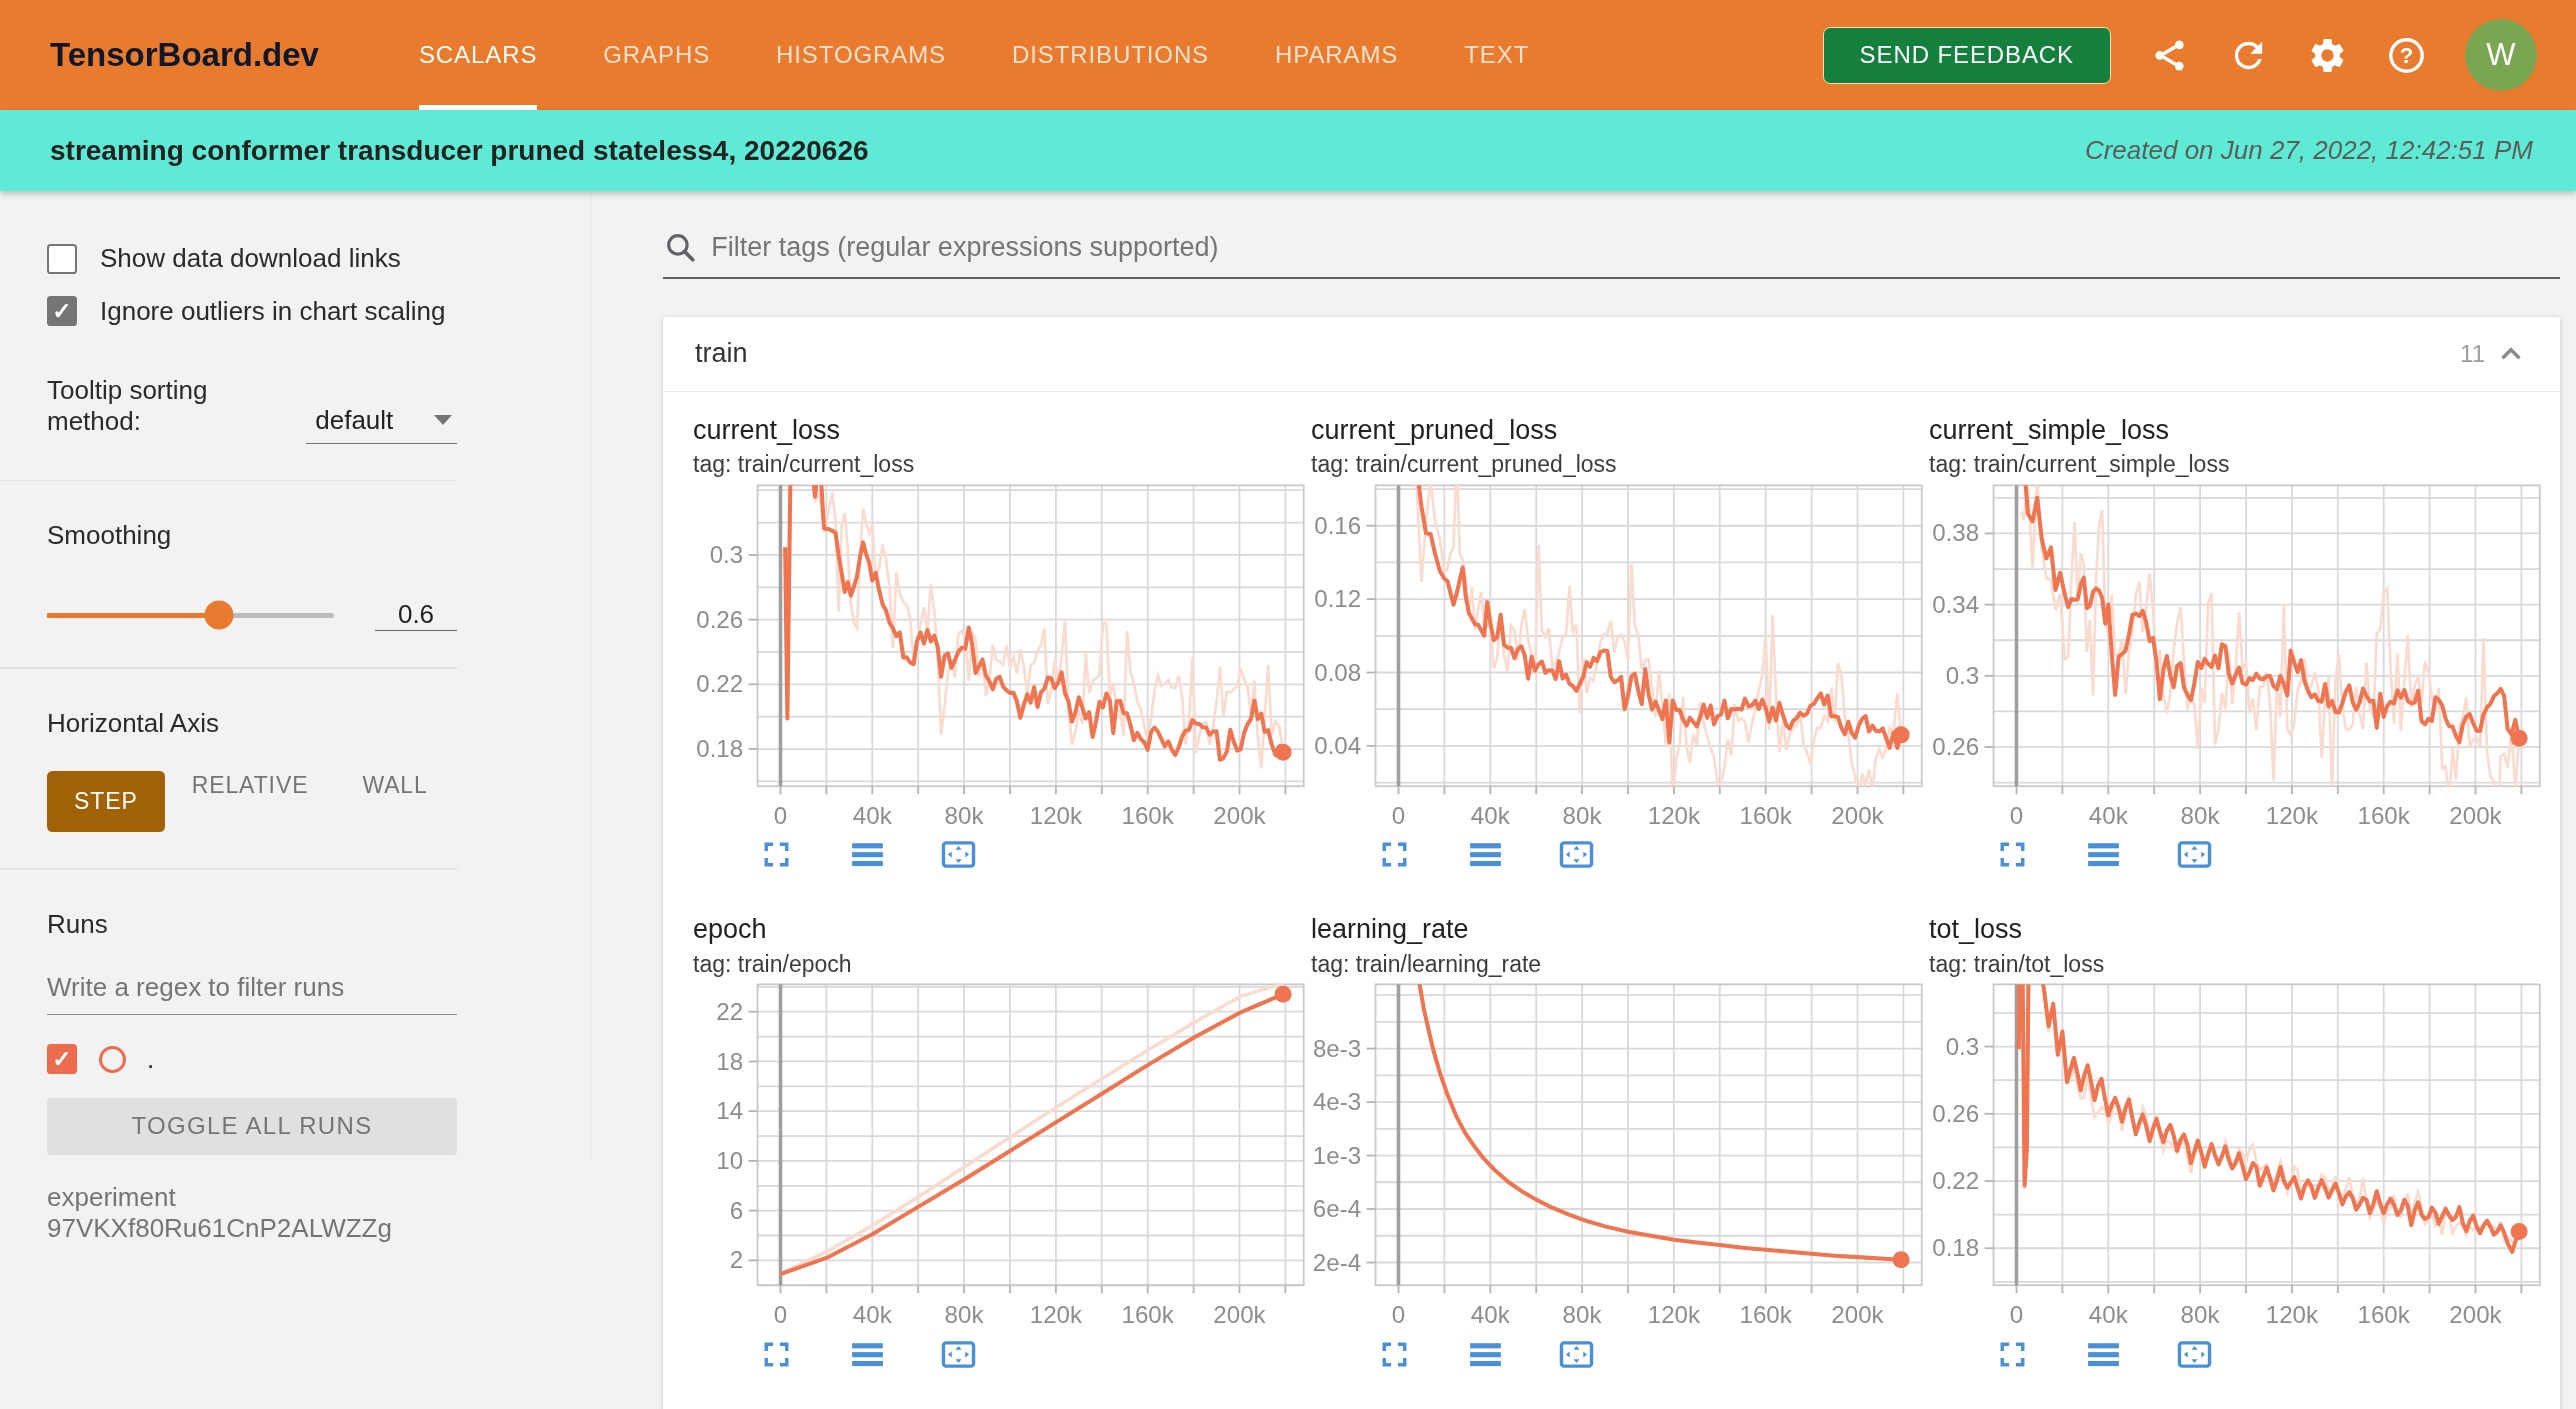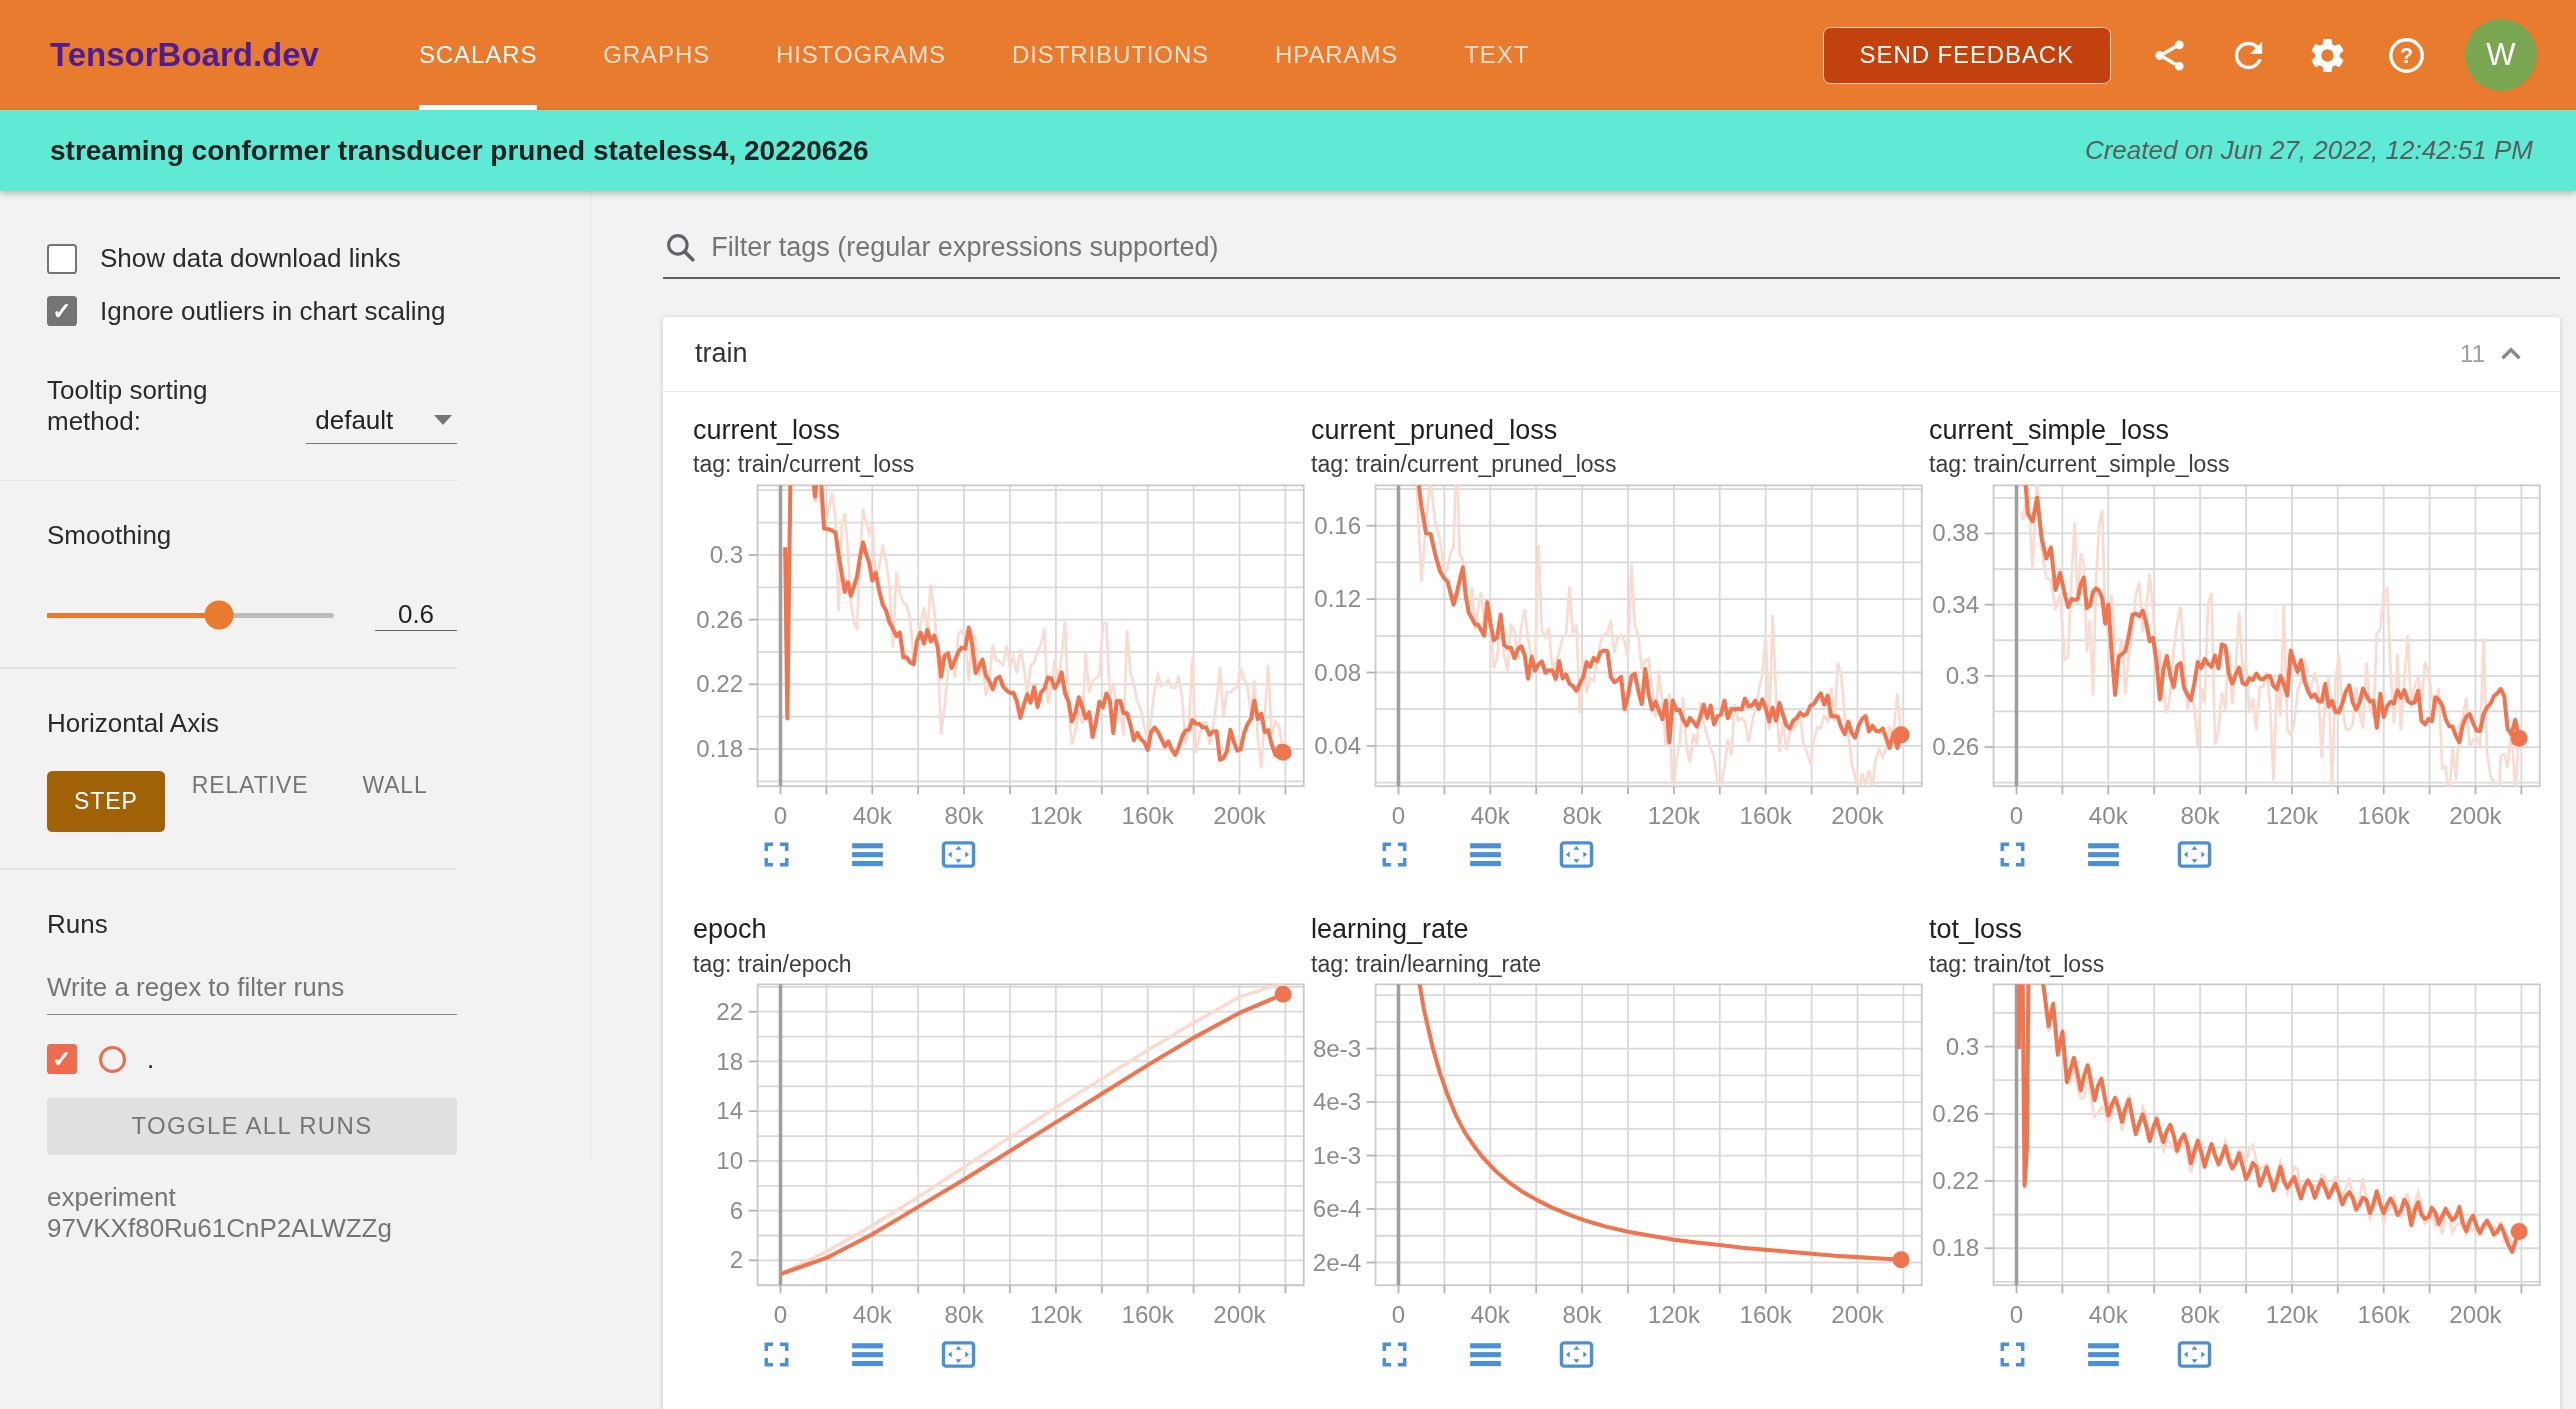--- a/index.html
+++ b/index.html
@@ -1,28 +1,28 @@
 <!DOCTYPE html>
 <html style="font-size:14.3px"><head>
 <meta charset="utf-8">
 <style>
   * { margin:0; padding:0; box-sizing:border-box; }
   html,body { width:2576px; height:1410px; overflow:hidden;
     font-family:"Liberation Sans", sans-serif; background:#f2f2f2; }
 
   
   .header { height:110px; background:#e87b2d; display:flex; align-items:stretch; padding:0 39px 0 50px; }
-  .logo { font-size:33px; font-weight:bold; color:#4c1d95; display:flex; align-items:center; margin-right:100px; }
+  .logo { font-size:33px; font-weight:bold; color:#0f172a; display:flex; align-items:center; margin-right:100px; }
   .tabs { display:flex; gap:66px; }
   .tab { display:flex; align-items:center; color:rgba(255,255,255,.78); font-size:24px; letter-spacing:0.9px;
          border-bottom:5.4px solid transparent; padding-top:5.4px; cursor:pointer; }
   .tab.active { color:#fff; border-bottom-color:#fff; }
   .header-right { margin-left:auto; display:flex; align-items:center; gap:38px; }
   .feedback-btn { height:57px; padding:0 36px; border:1.8px solid #f7ddba; border-radius:7.2px;
-    background:#c2410c; color:#fff; font-size:24px; letter-spacing:0.9px; display:flex; align-items:center; cursor:pointer; }
+    background:#15803d; color:#fff; font-size:24px; letter-spacing:0.9px; display:flex; align-items:center; cursor:pointer; }
   .hicon { width:41px; height:41px; display:flex; align-items:center; justify-content:center; cursor:pointer; }
   .avatar { width:72px; height:72px; border-radius:50%; background:#7aa652; color:#fff; font-size:31px;
     display:flex; align-items:center; justify-content:center; cursor:pointer; }
 
   
   .subheader { height:81px; background:#5eead4; display:flex; align-items:center; padding:0 43px 0 50px;
     box-shadow:0 2.7px 6.3px rgba(0,0,0,.25); position:relative; z-index:5; }
   .sub-title { font-size:28px; font-weight:bold; color:#222; }
   .sub-created { margin-left:auto; font-style:italic; color:#5c5c5c; font-size:26px; }
 

